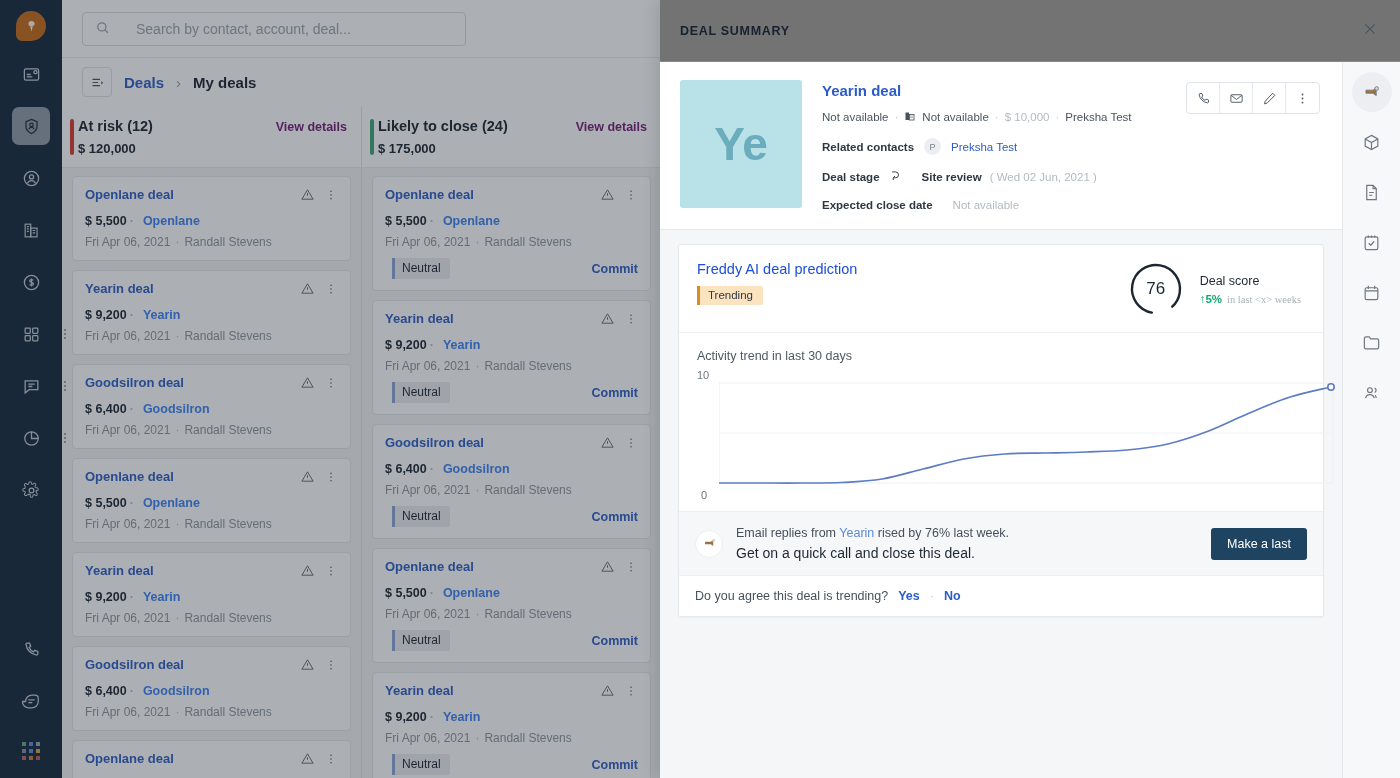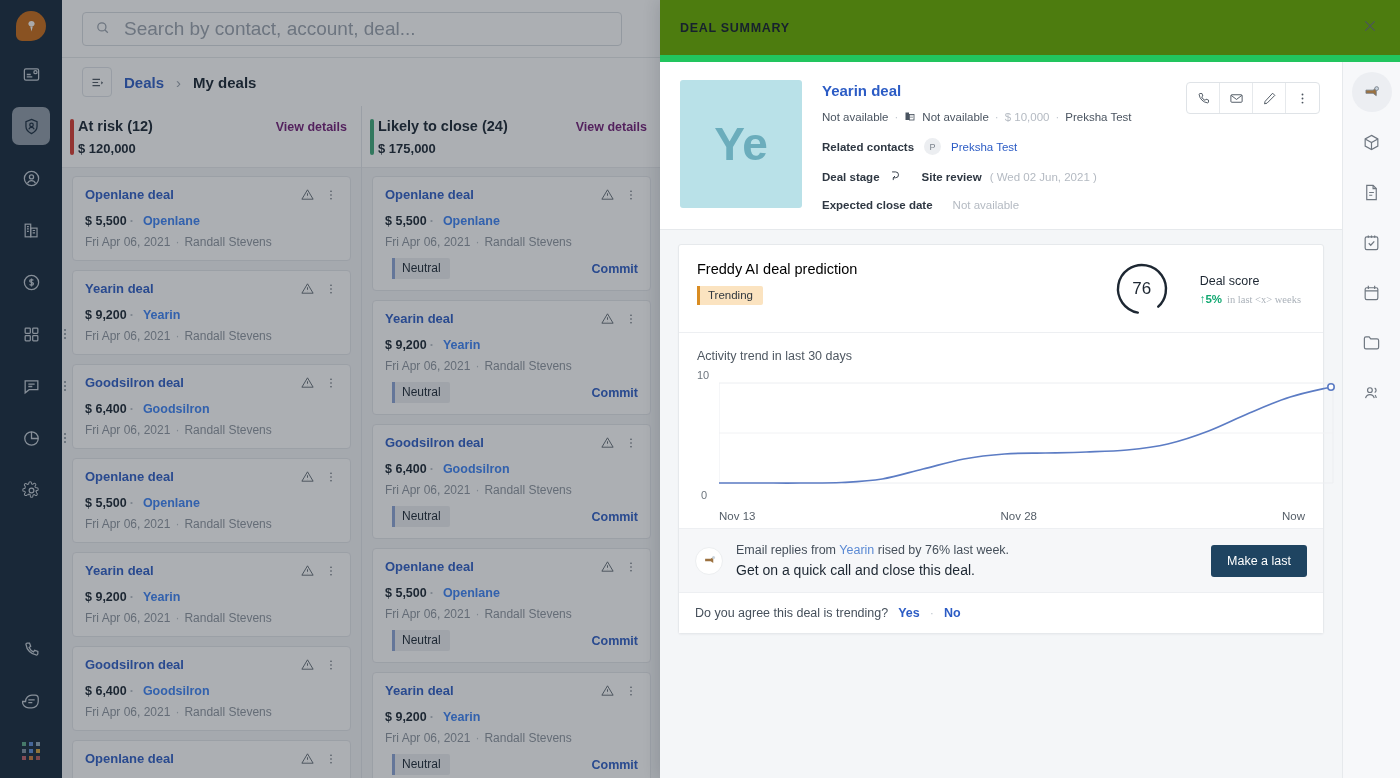--- a/index.html
+++ b/index.html
@@ -57,25 +57,25 @@
   
   .main { flex: 1; display: flex; flex-direction: column; min-width: 0; }
   .topbar {
     height: 58px; background: #ffffff;
     display: flex; align-items: center;
     padding: 0 20px;
     border-bottom: 1px solid #e6e8eb;
     flex: 0 0 58px;
   }
   .searchbox {
-    width: 540px; height: 34px;
+    width: 384px; height: 34px;
     border: 1px solid #d7dbe0; border-radius: 4px;
-    display: flex; align-items: center; gap: 14px;
+    display: flex; align-items: center; gap: 26px;
     padding: 0 12px;
-    color: #9aa2ad; font-size: 19px;
+    color: #9aa2ad; font-size: 14px;
   }
   .breadcrumbbar {
     height: 48px; background: #ffffff;
     display: flex; align-items: center; gap: 12px;
     padding: 0 20px;
     flex: 0 0 48px;
   }
   .bc-btn {
     width: 30px; height: 30px; border: 1px solid #dfe3e8; border-radius: 4px;
     display: flex; align-items: center; justify-content: center;
@@ -130,24 +130,24 @@
   
   #deal-panel {
     position: absolute; top: 0; right: 0;
     width: 740px; height: 778px;
     background: #f4f6f8;
     z-index: 10;
     display: flex; flex-direction: column;
     box-shadow: -3px 0 14px rgba(20,30,45,0.13);
   }
   .panel-header {
-    height: 62px; flex: 0 0 62px; background: #4d7c0f;
+    height: 62px; flex: 0 0 62px; background: #737373;
     display: flex; align-items: center; justify-content: space-between;
     padding: 0 22px 0 20px;
-    border-bottom: 7px solid #22c55e;
+    border-bottom: 1px solid #22c55e;
   }
   .panel-title {
     font-size: 12.5px; letter-spacing: 0.7px; font-weight: 600; color: #17212e;
   }
   .panel-body { flex: 1; display: flex; min-height: 0; }
   .panel-content { flex: 1; min-width: 0; overflow: hidden; }
 
   .summary-card {
     background: #ffffff; padding: 18px 22px 22px 20px;
     display: flex; gap: 20px;
@@ -196,31 +196,31 @@
   
   .freddy-wrap { padding: 14px 18px 0 18px; }
   .freddy-card {
     background: #ffffff; border: 1px solid #e6e9ec; border-radius: 3px;
     box-shadow: 0 1px 2px rgba(25,35,50,0.04);
   }
   .freddy-head {
     padding: 16px 18px 15px; display: flex; justify-content: space-between;
     align-items: flex-start; border-bottom: 1px solid #edeff2;
   }
-  .freddy-title { font-size: 14.5px; color: #000000; }
+  .freddy-title { font-size: 14.5px; color: #1d4ed8; }
   .badge-trending {
     display: inline-block; margin-top: 9px;
     background: #fbe3c0; color: #2c3views; font-size: 11.5px;
     color: #31383f;
     padding: 3px 10px 4px 11px; border-radius: 2px; position: relative;
   }
   .badge-trending::before {
     content:''; position:absolute; left:0; top:0; bottom:0; width:3px; background:#d98c22;
   }
-  .score-wrap { display: flex; align-items: center; gap: 30px; padding-right: 4px;}
+  .score-wrap { display: flex; align-items: center; gap: 16px; padding-right: 4px;}
   .score-ring { position: relative; width: 56px; height: 56px; }
   .score-num {
     position: absolute; inset: 0; display: flex; align-items: center; justify-content: center;
     font-size: 17px; color: #1d2732;
   }
   .score-label { font-size: 12.5px; color: #1d2732; }
   .score-delta { margin-top: 5px; font-size: 11.5px; display: flex; align-items: baseline; gap: 5px;}
   .score-delta .up { color: #12a871; font-weight: 700; }
   .score-delta .sub { color: #aab1b9; font-size: 10.5px; font-family: Liberation Serif, serif; }
 
@@ -802,25 +802,20 @@
               <svg class="chart-svg" id="chart-svg" width="618" height="130" viewBox="0 0 618 130" style="margin-left:22px;">
                   <line x1="0" y1="8" x2="614" y2="8" stroke="#eceef1" stroke-width="1"></line>
                   <line x1="0" y1="58" x2="614" y2="58" stroke="#f1f2f4" stroke-width="1"></line>
                   <line x1="0" y1="108" x2="614" y2="108" stroke="#eceef1" stroke-width="1"></line>
                   <line x1="0" y1="8" x2="0" y2="108" stroke="#eceef1" stroke-width="1"></line>
                   <line x1="614" y1="8" x2="614" y2="108" stroke="#eceef1" stroke-width="1"></line>
                   <path d="M0.0,108.0 C6.8,108.0 27.2,108.0 40.8,108.0 C54.4,108.0 68.0,108.1 81.6,108.0 C95.2,107.9 108.8,108.2 122.4,107.5 C136.0,106.8 149.6,106.3 163.2,104.0 C176.8,101.8 190.4,97.3 204.0,94.0 C217.6,90.7 231.2,86.5 244.8,84.0 C258.4,81.5 272.0,80.0 285.6,79.0 C299.2,78.0 312.8,78.3 326.4,78.0 C340.0,77.7 353.6,77.5 367.2,77.0 C380.8,76.5 394.4,76.3 408.0,75.0 C421.6,73.7 435.2,72.2 448.8,69.0 C462.4,65.8 476.0,61.2 489.6,56.0 C503.2,50.8 516.8,43.7 530.4,38.0 C544.0,32.3 557.6,26.3 571.2,22.0 C584.8,17.7 605.2,13.7 612.0,12.0" fill="none" stroke="#5c7cc4" stroke-width="1.7" stroke-linecap="round"></path>
                   <circle cx="612.0" cy="12.0" r="3.2" fill="#ffffff" stroke="#5c7cc4" stroke-width="1.6"></circle>
                 </svg>
             </div>
-            <div class="xlabels">
-              <span>Nov 13</span>
-              <span>Nov 28</span>
-              <span>Now</span>
-            </div>
           </div>
 
           <div class="insight">
             <div class="insight-av">
               <svg width="15" height="15" viewBox="0 0 24 24">
                 <path d="M5 9h9l4-3v10l-4-3H5z" fill="#9c7240"></path>
                 <circle cx="18.5" cy="7" r="2.4" fill="#c8d3dd"></circle>
               </svg>
             </div>
             <div class="insight-text">

